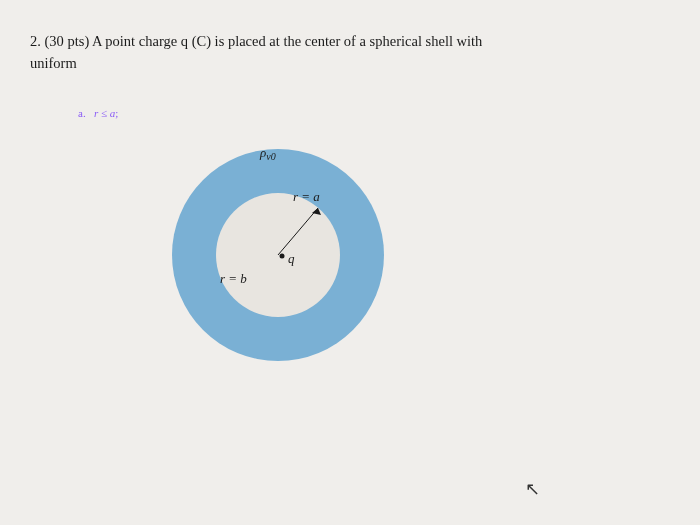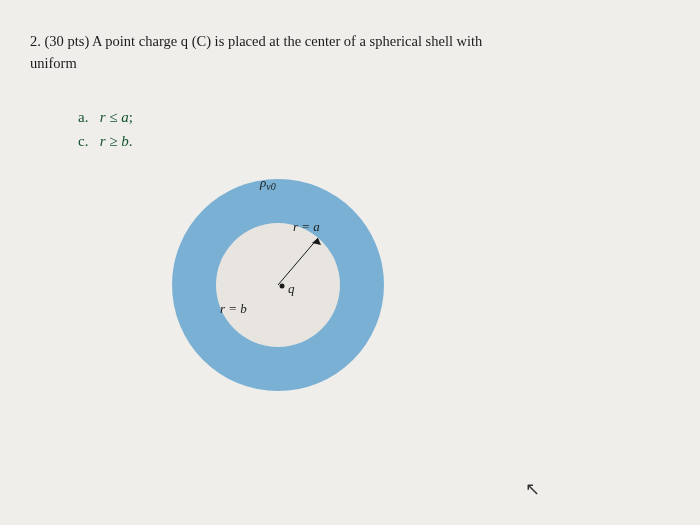--- a/index.html
+++ b/index.html
@@ -32,23 +32,23 @@
       font-size: 14.5px;
       color: #1a1a1a;
     }
 
     .indent-list {
       margin-left: 48px;
       margin-top: 4px;
     }
 
     .indent-list .list-item {
-      font-size: 15px;
+      font-size: 11px;
       line-height: 1.6;
-      color: #14532d;
+      color: #8b5cf6;
     }
 
     .diagram-container {
       display: flex;
       justify-content: center;
       align-items: flex-end;
       margin-top: 10px;
       position: relative;
     }
 
@@ -76,23 +76,20 @@
     <span>(30 pts)</span>
     <span>A point charge q (C) is placed at the center of a spherical shell with uniform</span>
     <br>
     <br>
   </div>
 
   <div class="indent-list">
     <div class="list-item">
       a. &nbsp; <em>r</em> ≤ <em>a</em>;
     </div>
-    <div class="list-item">
-      c. &nbsp; <em>r</em> ≥ <em>b</em>.
-    </div>
   </div>
 
   <div class="diagram-container">
     <div style="position: relative;">
       <svg class="diagram-svg" width="240" height="230" viewBox="0 0 240 230">
 
         <circle cx="118" cy="122" r="106" fill="#7ab0d4"></circle>
 
         <circle cx="118" cy="122" r="62" fill="#e8e5e0"></circle>
 

